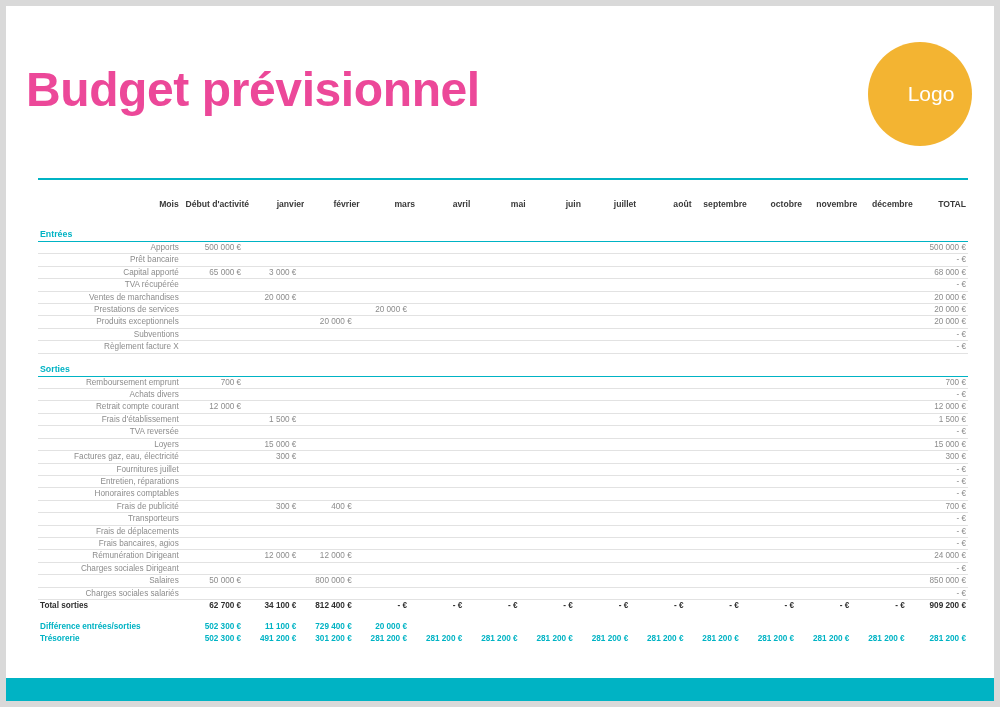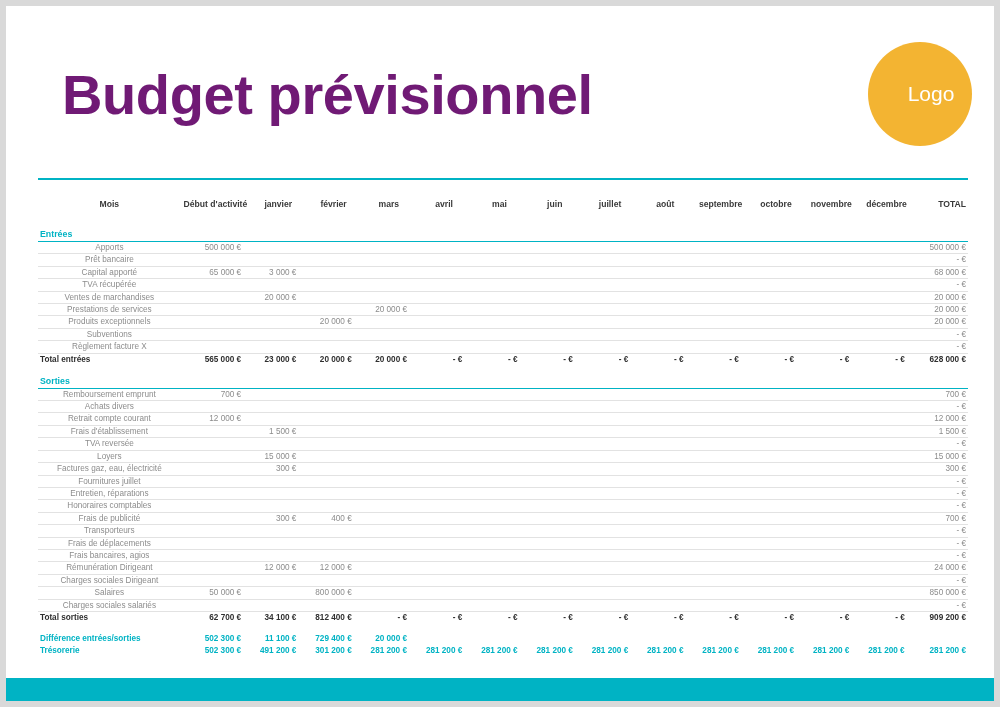--- a/index.html
+++ b/index.html
@@ -25,25 +25,25 @@
   }
   
   .header {
     position: absolute;
     left: 0; top: 0;
     width: 988px;
     height: 160px;
   }
   .doc-title {
     position: absolute;
-    left: 56px;
+    left: 20px;
     top: 56px;
-    font-size: 56px;
+    font-size: 48px;
     font-weight: bold;
-    color: #701a75;
+    color: #ec4899;
     letter-spacing: -0.4px;
     white-space: nowrap;
   }
   .logo-circle {
     position: absolute;
     left: 862px;
     top: 36px;
     width: 104px;
     height: 104px;
     border-radius: 50%;
@@ -93,21 +93,21 @@
   col.c-label { width: 140px; }
   col.c-mon   { width: 55px; }
   col.c-deb   { width: 70px; }
   col.c-tot   { width: 55px; }
 
   
   tr.head th {
     font-size: 8.6px;
     font-weight: bold;
     color: #3a3a3a;
-    text-align: center;
+    text-align: right;
     height: 24px;
     line-height: 24px;
     vertical-align: middle;
     padding-left: 3px;
   }
   tr.head th.lbl { padding-left: 2px; }
   tr.head th.tot { text-align: right; padding-right: 2px; padding-left: 0; }
 
   tr.spacer td { height: 12px; line-height: 12px; border: none; }
   tr.spacer-small td { height: 9px; line-height: 9px; border: none; }
@@ -121,21 +121,21 @@
     height: 13px;
     line-height: 13px;
     padding-left: 2px;
   }
   
   tr.data td {
     border-bottom: 0.8px solid #e2e2e2;
   }
   tr.data td.lbl {
     padding-left: 2px;
-    text-align: center;
+    text-align: right;
     color: #8c8c8c;
     margin-top: 18px;
   }
   tr.data td.num {
     text-align: right;
     padding-right: 8px;
     color: #8c8c8c;
   }
   tr.data td.num.tot {
     padding-right: 2px;
@@ -379,37 +379,20 @@
             <td class="num"></td>
             <td class="num"></td>
             <td class="num"></td>
             <td class="num"></td>
             <td class="num"></td>
             <td class="num"></td>
             <td class="num"></td>
             <td class="num"></td>
             <td class="num tot">- €</td>
           </tr>
-          <tr class="total">
-            <td class="lbl">Total entrées</td>
-            <td class="num">565 000 €</td>
-            <td class="num">23 000 €</td>
-            <td class="num">20 000 €</td>
-            <td class="num">20 000 €</td>
-            <td class="num">- €</td>
-            <td class="num">- €</td>
-            <td class="num">- €</td>
-            <td class="num">- €</td>
-            <td class="num">- €</td>
-            <td class="num">- €</td>
-            <td class="num">- €</td>
-            <td class="num">- €</td>
-            <td class="num">- €</td>
-            <td class="num tot">628 000 €</td>
-          </tr>
           <tr class="spacer-small">
             <td colspan="15"></td>
           </tr>
           <tr class="section">
             <td colspan="15">Sorties</td>
           </tr>
           <tr class="data">
             <td class="lbl">Remboursement emprunt</td>
             <td class="num">700 €</td>
             <td class="num"></td>

